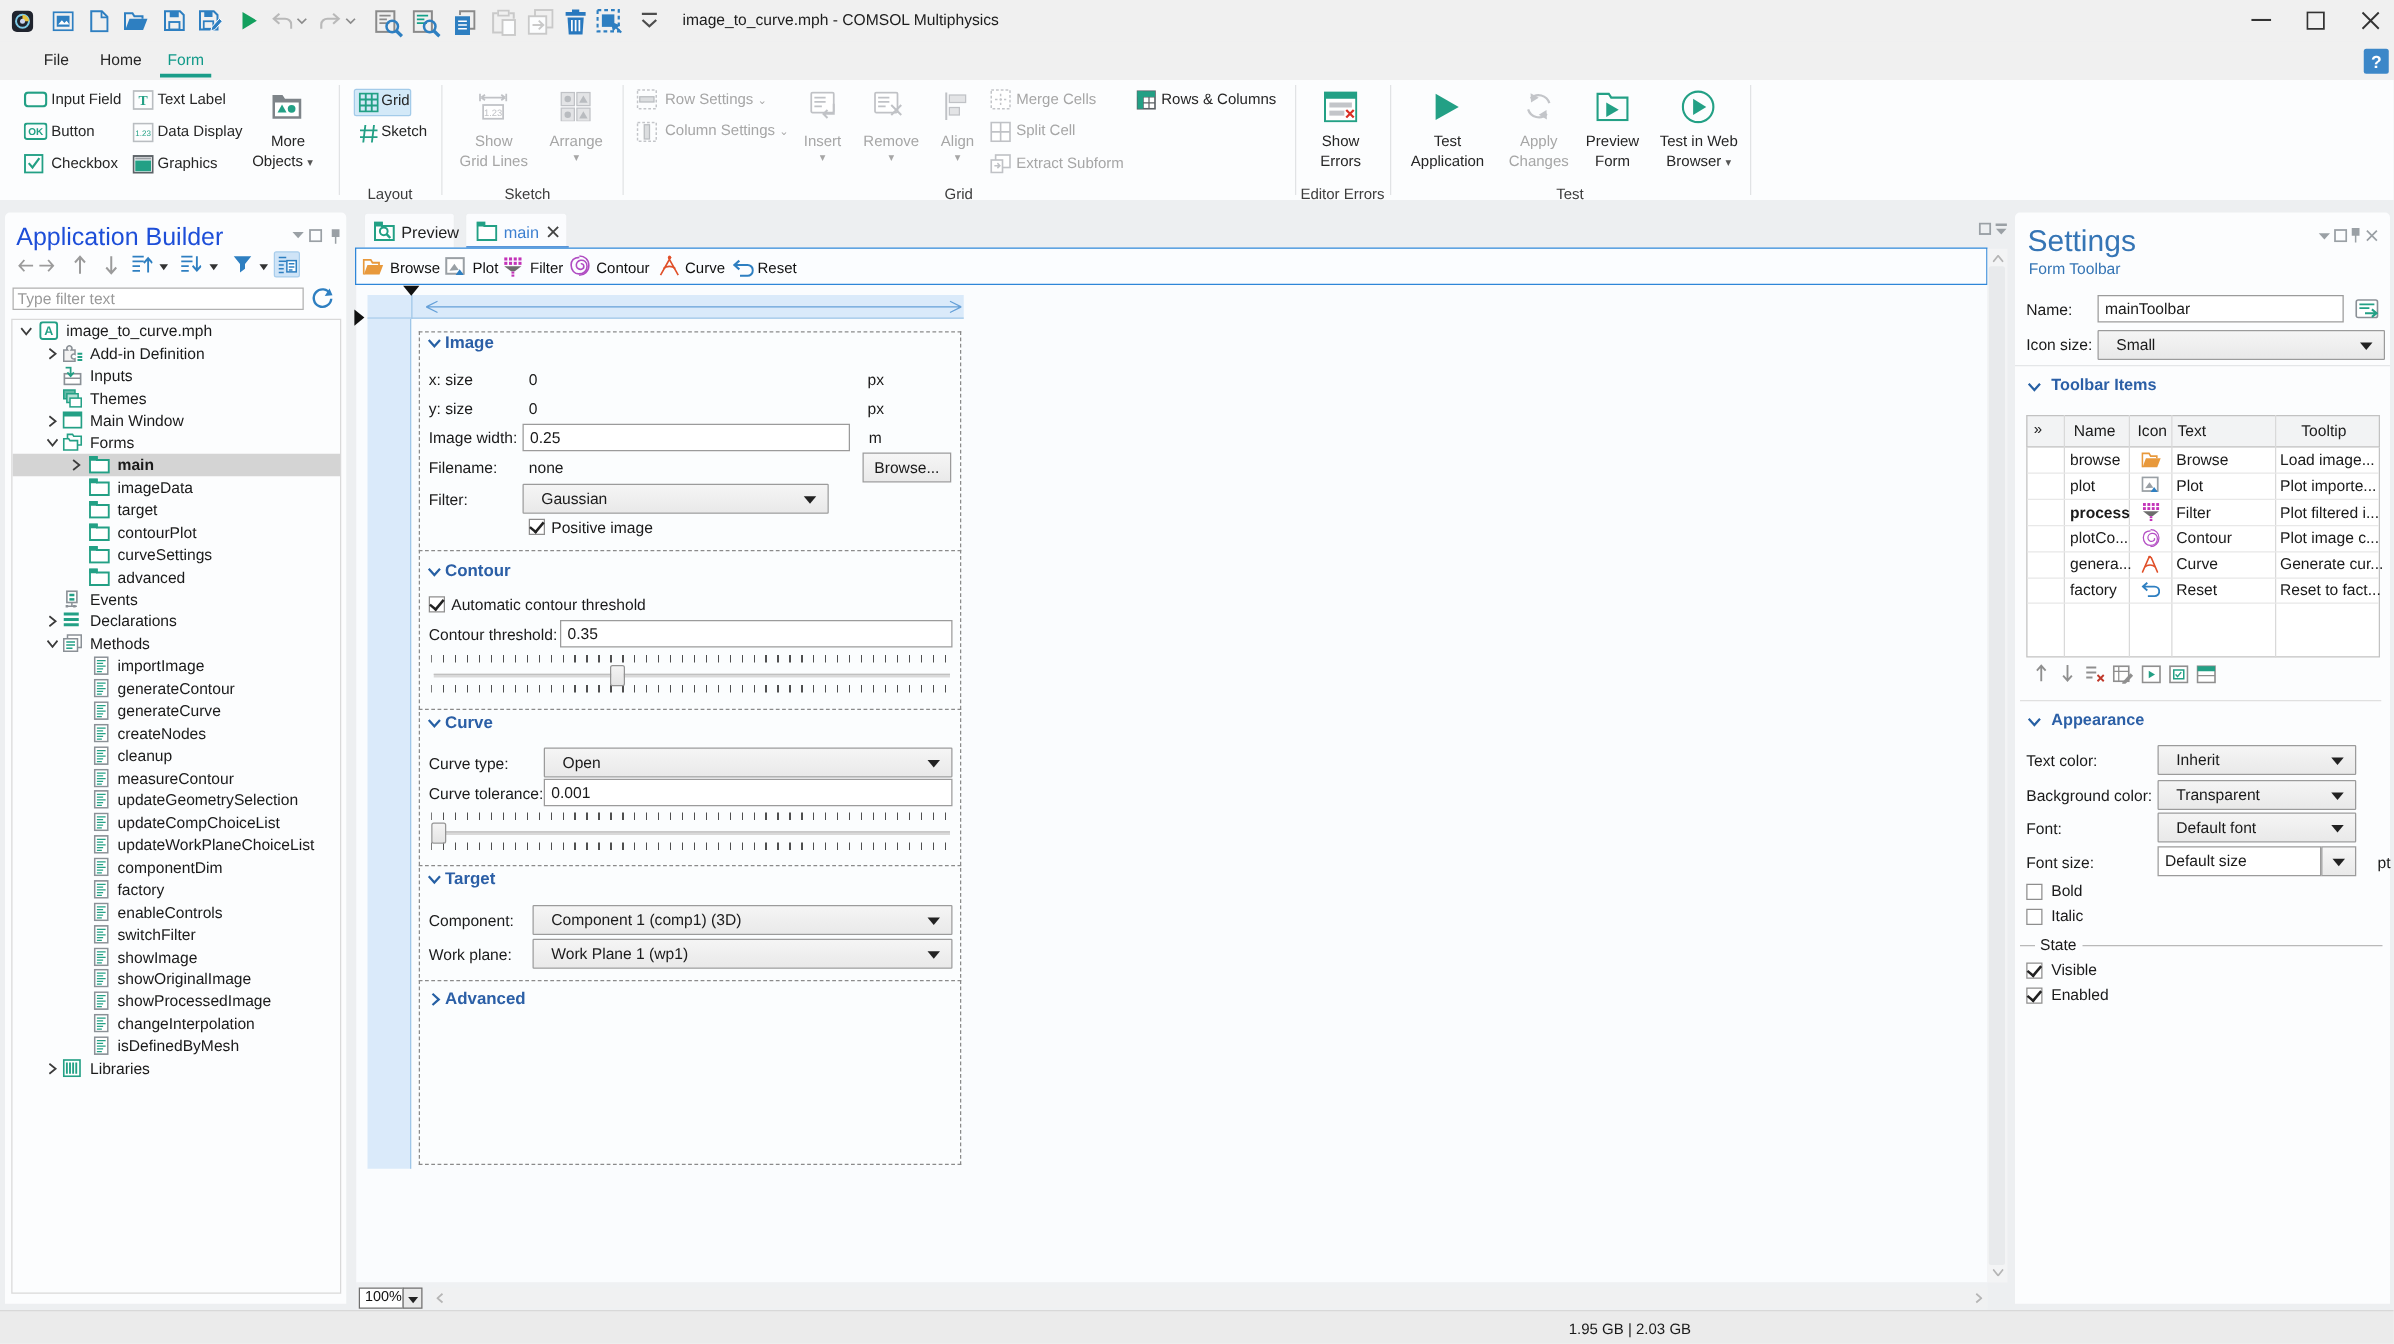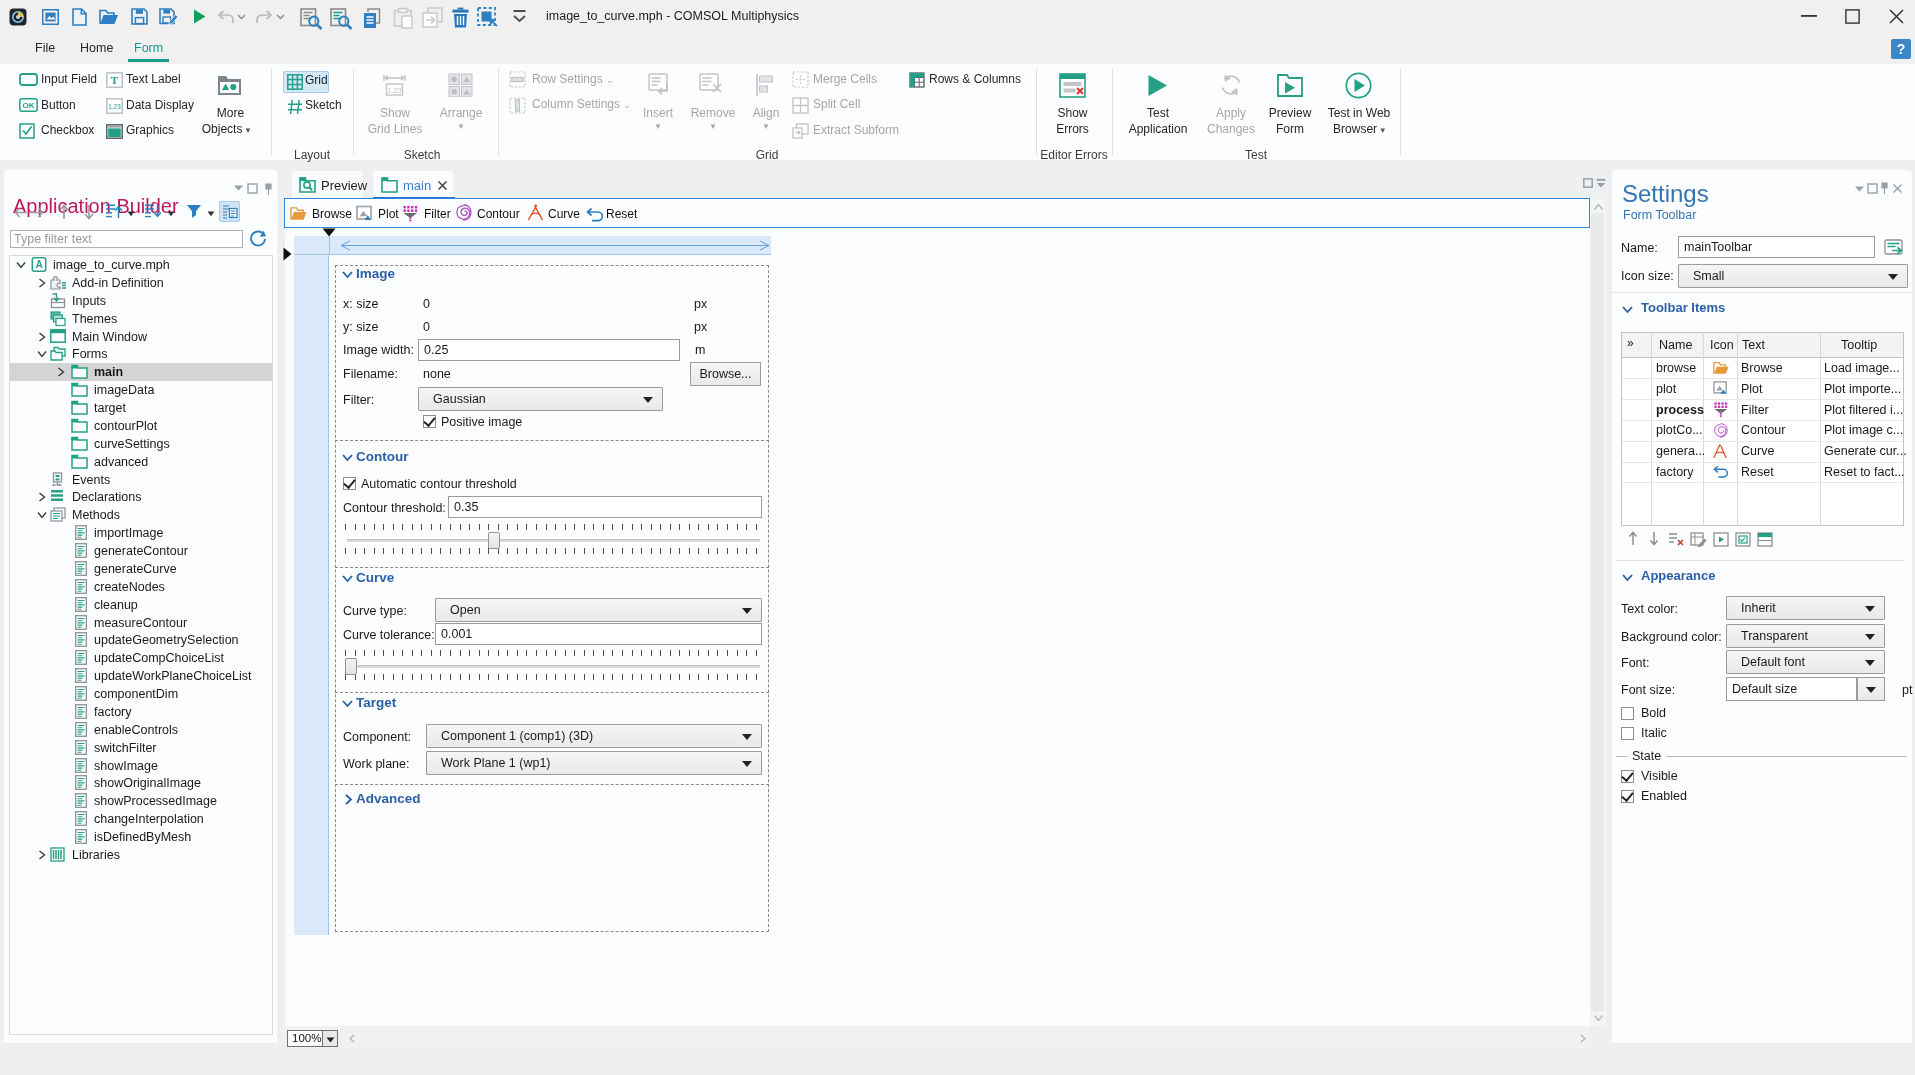--- a/index.html
+++ b/index.html
@@ -10,21 +10,21 @@
 #titlebar { left:0; top:0; width:1915px; height:33px; background:#f0f0f0; }
 #menubar { left:0; top:33px; width:1915px; height:31px; background:#f0f0f0; }
 .menuitem { position:absolute; top:8px; font-size:12.5px; color:#262626; }
 #ribbon { left:0; top:64px; width:1915px; height:96px; background:#fcfdfe; }
 .grplabel { position:absolute; top:84px; font-size:12px; color:#3d3d3d; width:200px; text-align:center; }
 .gsep { position:absolute; top:4px; height:88px; width:1px; background:#e1e3e5; }
 .rtext { font-size:12px; color:#262626; white-space:nowrap; }
 .rtext.dis { color:#a6a6a6; }
 
 #leftpanel { left:4px; top:170px; width:273px; height:873px; background:#fcfdfe; border-radius:4px 4px 0 0; }
-#lp-title { position:absolute; left:9px; top:25px; font-size:20px; color:#be185d; }
+#lp-title { position:absolute; left:9px; top:9px; font-size:20px; color:#1d4ed8; }
 #treebox { position:absolute; left:5px; top:85px; width:264px; height:780px; border:1px solid #d9d9d9; background:#fcfdfe; overflow:hidden; }
 .tr { position:relative; height:17.88px; }
 .tr.sel { background:#d4d4d4; }
 .tc { position:absolute; top:4px; }
 .ti { position:absolute; top:1px; }
 .tl { position:absolute; top:2px; font-size:12.5px; white-space:nowrap; color:#1a1a1a; }
 
 #tabbar { left:285px; top:170px; width:1305px; height:29px; }
 #edtoolbar { left:284px; top:198px; width:1306px; height:30px; background:#fbfdff; border:1px solid #2e86d8; }
 #canvas { left:285px; top:228px; width:1305px; height:798px; background:#fafcfe; }
@@ -1032,13 +1032,16 @@
     <div class="abs chk" style="left:9px;top:557px;"></div>
     <div class="abs rp-lbl" style="left:29px;top:556px;">Italic</div>
     <div class="abs" style="left:4px;top:586px;width:12px;height:1px;background:#b9b9b9;"></div>
     <div class="abs rp-lbl" style="left:20px;top:579px;">State</div>
     <div class="abs" style="left:54px;top:586px;width:240px;height:1px;background:#b9b9b9;"></div>
     <div class="abs chk on" style="left:9px;top:600px;"></div>
     <div class="abs rp-lbl" style="left:29px;top:599px;">Visible</div>
     <div class="abs chk on" style="left:9px;top:620px;"></div>
     <div class="abs rp-lbl" style="left:29px;top:619px;">Enabled</div>
   </div>
+  <div class="abs" id="statusbar">
+    <div class="abs" style="left:1255px;top:7px;font-size:12px;color:#1a1a1a;">1.95 GB | 2.03 GB</div>
+  </div>
 </div>
 
 </body></html>

